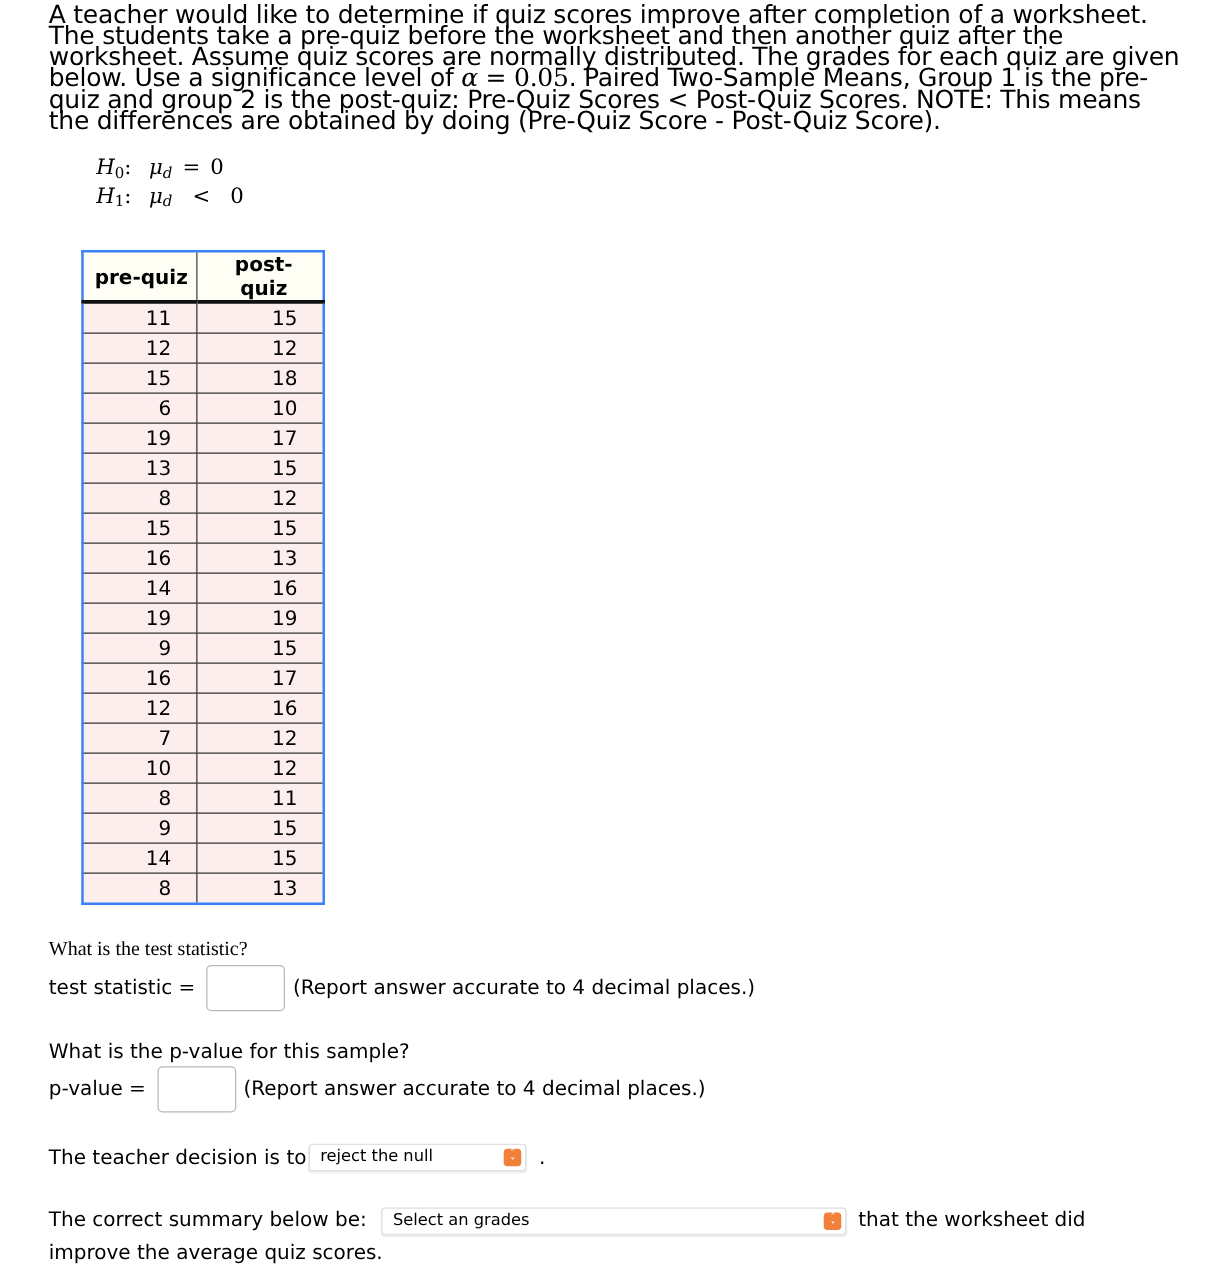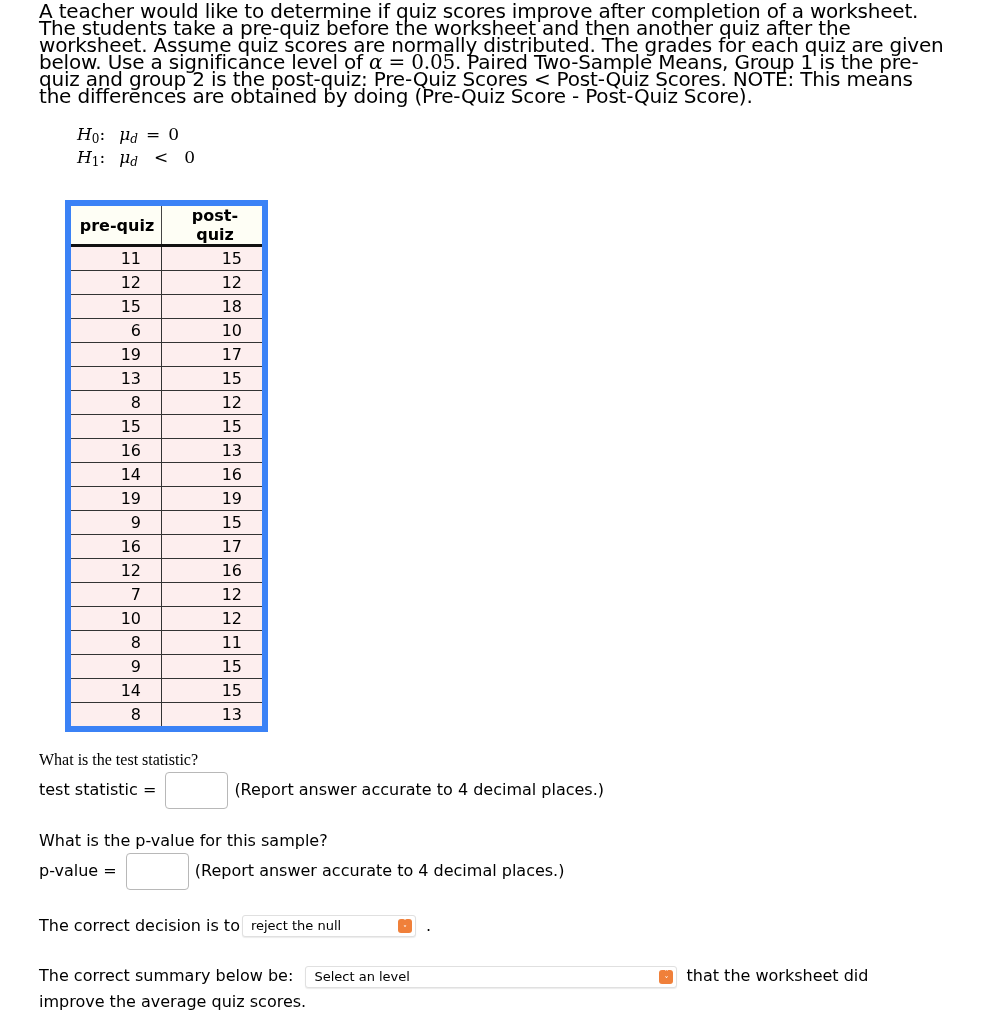--- a/index.html
+++ b/index.html
@@ -40,21 +40,21 @@
     .hyp .it { font-style: italic; }
     .hyp .gap { display: inline-block; width: 14px; }
     .hyp .gap2 { display: inline-block; width: 8px; }
 
     table.data {
       position: absolute;
       left: 65px;
       top: 200px;
       border-collapse: collapse;
       font-size: 16px;
-      border: 6px solid #3b82f6;
+      border: 2px solid #3b82f6;
     }
     table.data th {
       background: #fefef5;
       font-weight: bold;
       height: 25px;
       padding: 0 10px;
       border: 1px solid #444;
       border-bottom: 3px solid #111;
       text-align: center;
     }
@@ -226,34 +226,34 @@
 </div>
 
 <div class="q" style="top:831px;">What is the p-value for this sample?</div>
 <div class="q" style="top:851px; height:40px; display:flex; align-items:center;">
   <span style="white-space:pre; margin-right:4px;">p-value = </span>
   <input class="ans-input" type="text" style="width: 63px;" value="">
   <span style="margin-left:6px;">(Report answer accurate to 4 decimal places.)</span>
 </div>
 
 <div class="q" style="top:915px; display:flex; align-items:center;">
-  <span>The correct decision is to</span>
+  <span>The teacher decision is to</span>
   <span class="select" style="width:174px; margin-left:2px;">
     <span>reject the null</span>
     <span class="chev">
         <span>˄</span>
         <span>˅</span>
       </span>
   </span>
   <span style="margin-left:10px;">.</span>
 </div>
 
 <div class="q" style="top:963px; width:900px; line-height:26px;">
   <span>The correct summary below be:</span>
   <span class="select" style="width:372px; margin-left:7px;">
-    <span>Select an level</span>
+    <span>Select an grades</span>
     <span class="chev">
         <span>˄</span>
         <span>˅</span>
       </span>
   </span>
   <span style="margin-left:4px;">that the worksheet did improve the average quiz scores.</span>
 </div>
 
 </body></html>

